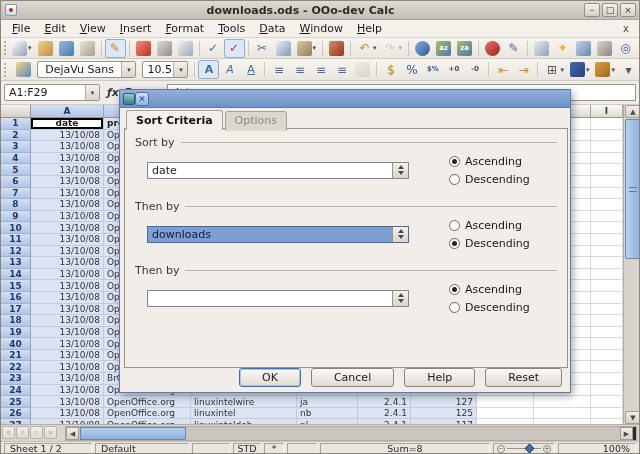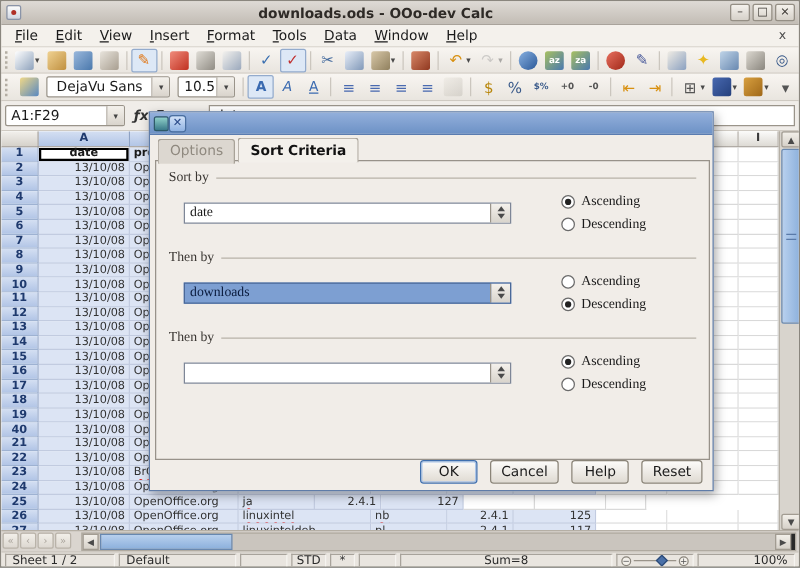--- a/index.html
+++ b/index.html
@@ -125,42 +125,42 @@
   .dtitle{height:18px;background:linear-gradient(#93afdb,#6d92c6);display:flex;align-items:center;border-bottom:1px solid #5a7cb0;}
   .dicon{width:12px;height:12px;margin-left:3px;border-radius:2px;background:linear-gradient(#8fd0c8,#3a7a8a);border:1px solid #2e5a68;}
   .dtext{flex:1;text-align:center;font-size:11px;font-weight:bold;color:#18346e;}
   .dclose{width:14px;height:14px;margin-right:3px;border:1px solid #4a6fa0;border-radius:3px;
     background:linear-gradient(#d2e2f8,#8fb2e2);font-size:9px;line-height:12px;text-align:center;color:#2a4a8a;font-weight:bold;}
   .dtabs{position:absolute;left:6px;top:21px;display:flex;z-index:2;}
   .dtab{padding:2px 9px 3px;font-size:11px;color:#8f897f;background:#dcd7d0;border:1px solid #a8a298;
     border-bottom:none;border-radius:3px 3px 0 0;margin-right:2px;}
   .dtab.on{background:#f3f0eb;color:#111;font-weight:bold;position:relative;top:-1px;padding-top:3px;}
   .dpanel{position:absolute;left:4px;top:38px;width:444px;height:240px;border:1px solid #98928a;background:#f1ede8;}
-  .dgroup{padding:6px 10px 0;font-family:Liberation Serif, serif;}
+  .dgroup{padding:6px 10px 0;}
   .glabel{display:flex;align-items:center;gap:6px;height:14px;}
   .gltext{font-size:11px;color:#3a3632;white-space:nowrap;}
   .gline{flex:1;border-top:1px solid #b8b2a8;}
   .grow2{display:flex;align-items:center;margin:4px 0 6px 12px;height:34px;}
   .combo{position:relative;width:262px;height:17px;background:#fff;border:1px solid #7e8696;align-self:center;}
   .combo .cval{display:block;font-size:11px;color:#1a1a1a;padding:1px 4px;white-space:nowrap;overflow:hidden;margin-right:17px;}
   .combo.selc{background:#7d9fd2;border-color:#4a6898;}
   .combo.selc .cval{color:#0b1c3e;}
   .cspin{position:absolute;right:0;top:0;bottom:0;width:16px;background:linear-gradient(#f4f1ec,#d9d4cc);
     border-left:1px solid #9a948a;display:flex;flex-direction:column;align-items:center;justify-content:center;gap:2px;}
   .cspin i{display:block;width:0;height:0;border-left:3px solid transparent;border-right:3px solid transparent;}
   .cspin .up{border-bottom:4px solid #4a4a4a;}
   .cspin .dn{border-top:4px solid #4a4a4a;}
   .rads{display:flex;flex-direction:column;gap:3px;margin-left:40px;}
   .rrow{display:flex;align-items:center;height:15px;}
   .rb{width:11px;height:11px;border:1px solid #6a6a6a;border-radius:50%;background:#fff;position:relative;}
   .rb.on::after{content:"";position:absolute;left:2px;top:2px;width:5px;height:5px;border-radius:50%;background:#222;}
   .rlab{font-size:11px;color:#1a1a1a;margin-left:5px;}
   .dbtns{position:absolute;right:8px;bottom:5px;display:flex;gap:10px;}
   .dbtn{min-width:46px;height:19px;font-family:"DejaVu Sans",sans-serif;font-size:11px;color:#1a1a1a;
-    background:linear-gradient(#fcfbf9,#dfdad2);border:1px solid #8a8478;border-radius:3px;padding:0 8px;}
+    background:linear-gradient(#fcfbf9,#dfdad2);border:1px solid #8a8478;border-radius:3px;padding:0 22px;}
   .dbtn.def{border-color:#3f6fae;box-shadow:inset 0 0 0 1px #aac4e8;}
 </style>
 </head>
 <body>
 
 <div id="app">
 
   <div class="titlebar">
     <span class="appicon"></span>
     <span class="wtitle">downloads.ods - OOo-dev Calc</span>
@@ -734,20 +734,21 @@
           <span class="cell sel r" style="width: 53px;"></span>
           <span class="cell sel r" style="width: 66px;"></span>
           <span class="cell l" style="width: 57px;"></span>
           <span class="cell l" style="width: 57px;"></span>
           <span class="cell l" style="width: 32px;"></span>
         </div>
         <div class="grow">
           <span class="rh">25</span>
           <span class="cell sel r" style="width: 73px;">13/10/08</span>
           <span class="cell sel l" style="width: 87px;">OpenOffice.org</span>
+          <span class="cell sel l m" style="width: 106px;">linuxintelwire</span>
           <span class="cell sel l m" style="width: 61px;">ja</span>
           <span class="cell sel r" style="width: 53px;">2.4.1</span>
           <span class="cell sel r" style="width: 66px;">127</span>
           <span class="cell l" style="width: 57px;"></span>
           <span class="cell l" style="width: 57px;"></span>
           <span class="cell l" style="width: 32px;"></span>
         </div>
         <div class="grow">
           <span class="rh">26</span>
           <span class="cell sel r" style="width: 73px;">13/10/08</span>
@@ -815,22 +816,22 @@
     </span>
     <span class="sbox sb9">100%</span>
   </div>
 
   <div class="dialog">
     <div class="dtitle">
       <span class="dicon"></span>
       <span class="dclose">✕</span>
     </div>
     <div class="dtabs" id="dtabs">
+        <span class="dtab on">Sort Criteria</span>
         <span class="dtab">Options</span>
-        <span class="dtab on">Sort Criteria</span>
       </div>
     <div class="dpanel">
       <div id="dlg-groups">
           <div class="dgroup">
             <div class="glabel">
               <span class="gltext">Sort by</span>
               <span class="gline"></span>
             </div>
             <div class="grow2">
               <span class="combo">

